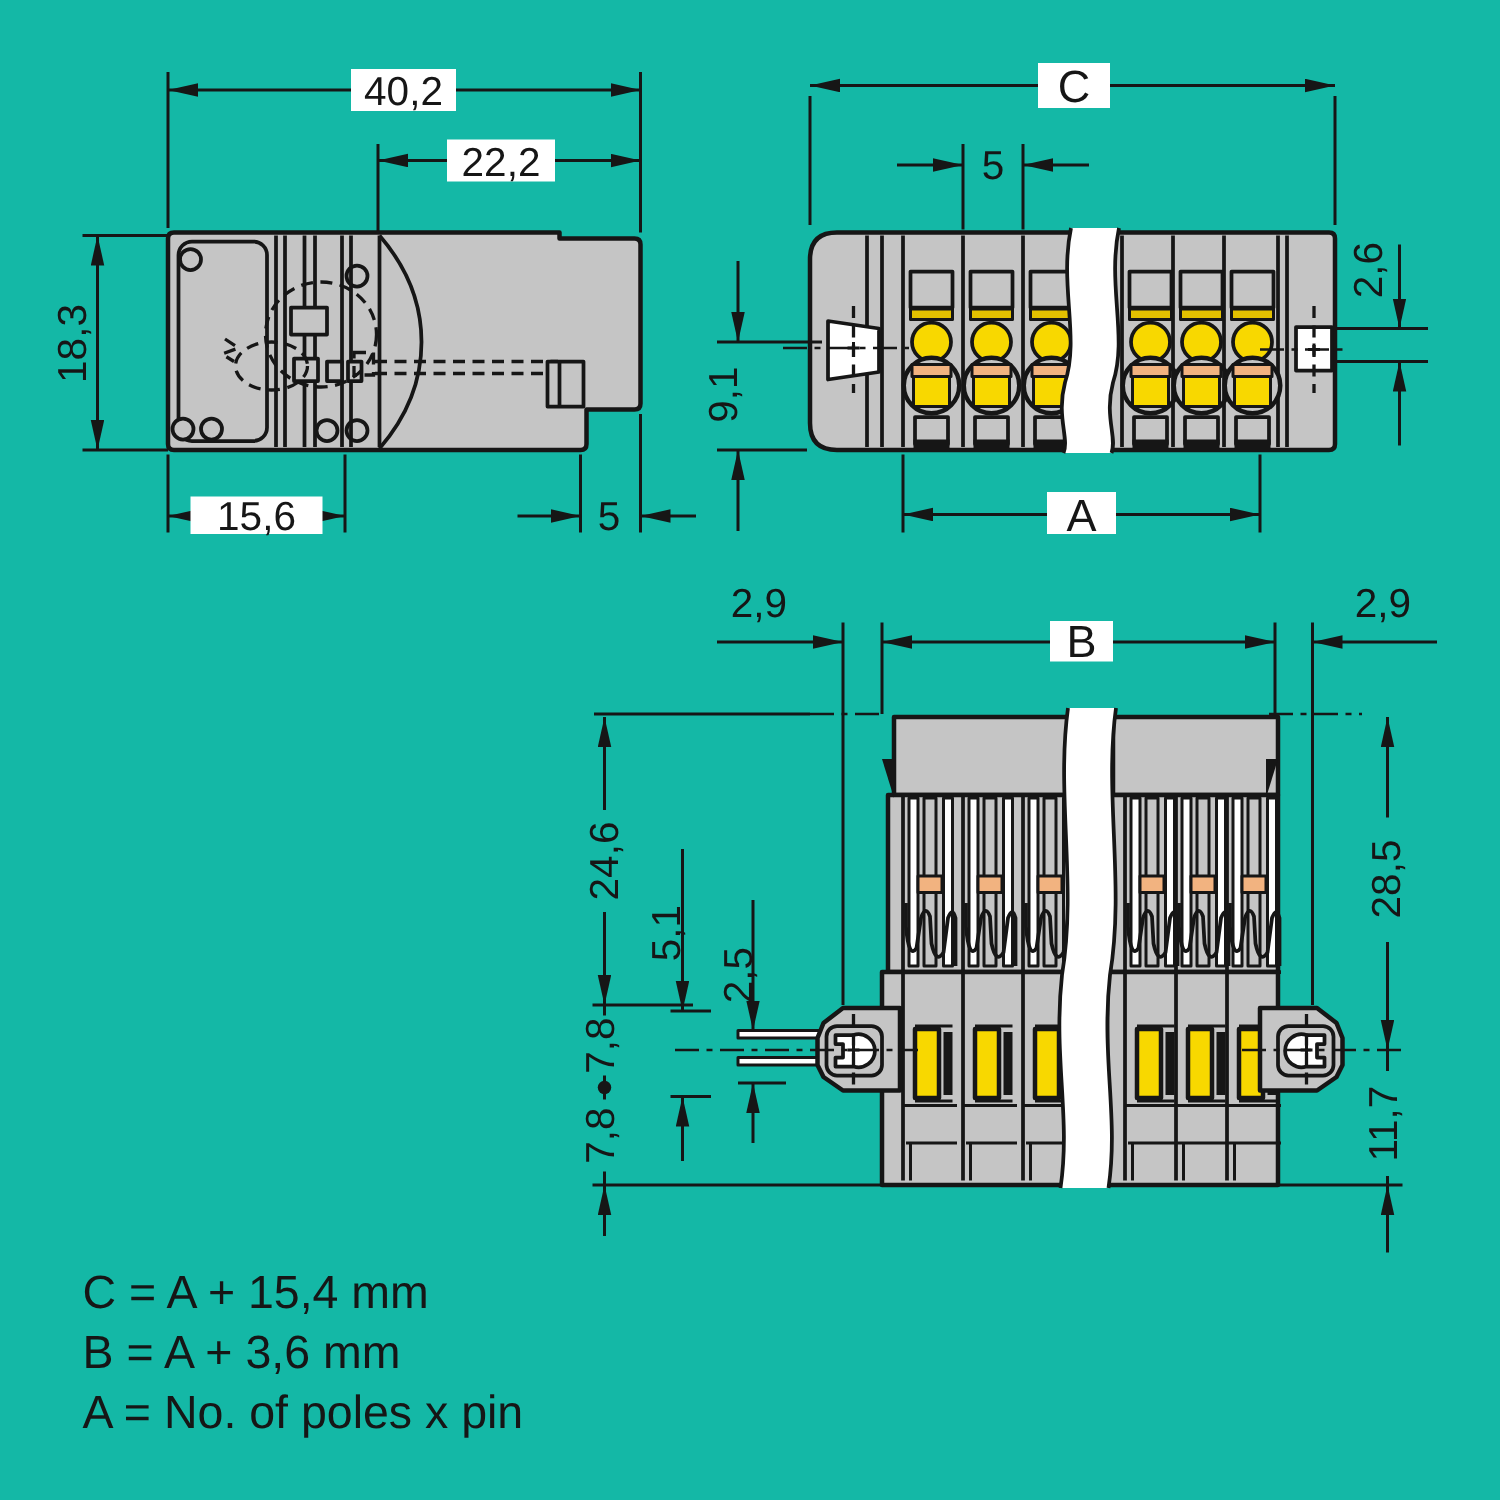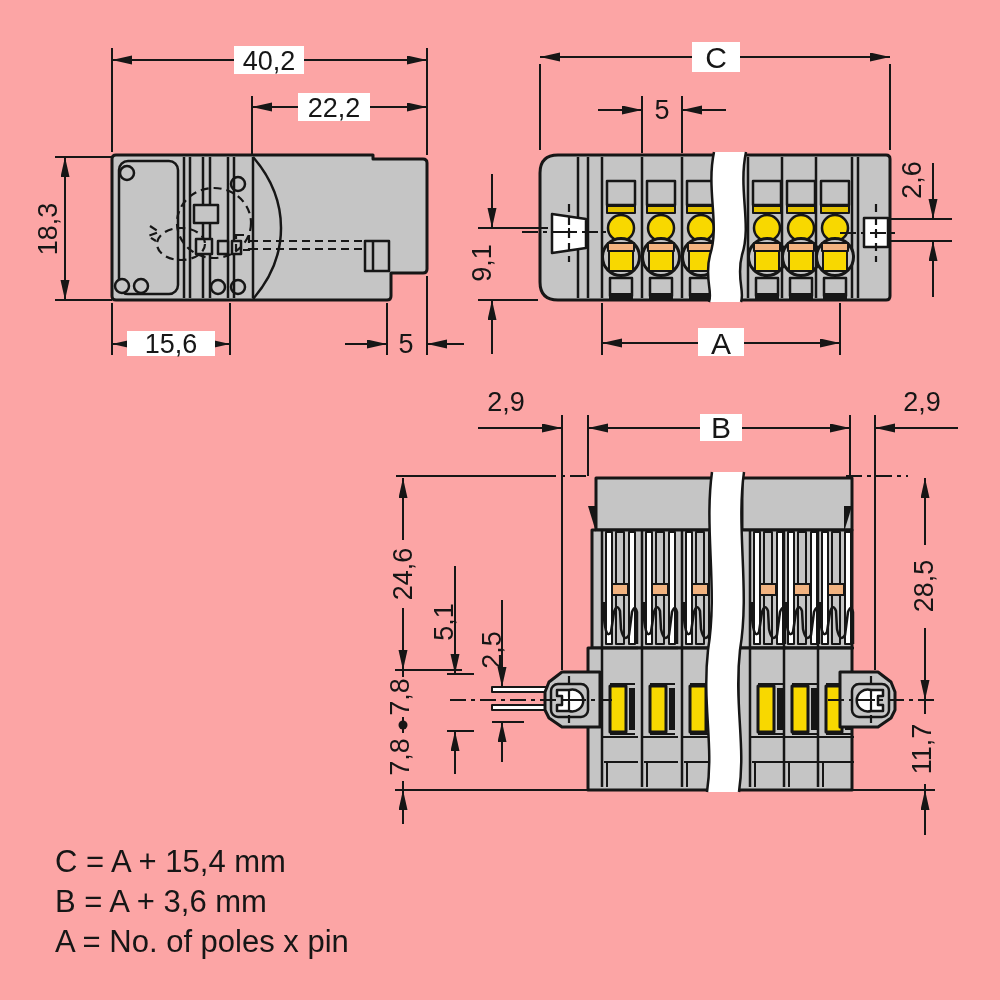--- a/index.html
+++ b/index.html
@@ -1,16 +1,16 @@
 <!DOCTYPE html>
 <html style="--body: #c5c5c5; --outline: #161616; --yellow: #f8d800; --yellow_strip: #e3c100; --orange: #f2b380; --white: #ffffff;"><head>
 <meta charset="utf-8">
 <style>
   html,body{margin:0;padding:0;background:#fff}
-  .stage{width:1000px;height:1000px;position:relative;background:#fca5a5;font-family:"Liberation Sans",sans-serif}
+  .stage{width:1000px;height:1000px;position:relative;background:#14b8a6;font-family:"Liberation Sans",sans-serif}
   svg{display:block}
   .s{stroke:var(--outline);stroke-linejoin:round;stroke-linecap:butt}
   .s2{stroke-width:2}.s25{stroke-width:2.5}.s3{stroke-width:3}
   .fg{fill:var(--body)} .fw{fill:var(--white)} .fy{fill:var(--yellow)}
   .fo{fill:var(--orange)} .fn{fill:none} .fb{fill:var(--outline)} .fys{fill:var(--yellow_strip)}
   .dim{stroke:var(--outline);stroke-width:2;fill:none}
   .ext{stroke:var(--outline);stroke-width:2;fill:none}
   .dash{stroke:var(--outline);stroke-width:2.2;fill:none;stroke-dasharray:8 5}
   .cline{stroke:var(--outline);stroke-width:1.8;fill:none;stroke-dasharray:16 5 4 5}
   .dtxt{font-family:"Liberation Sans",sans-serif;font-size:27px;fill:var(--outline)}

